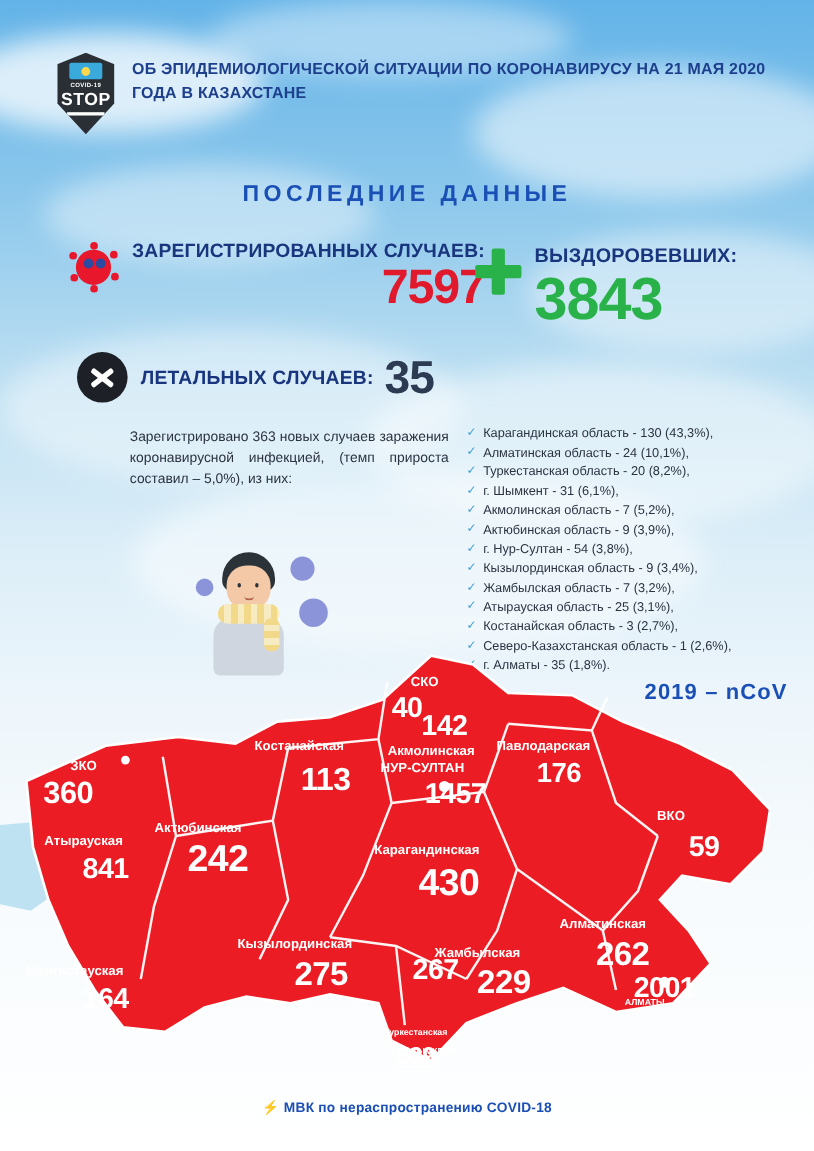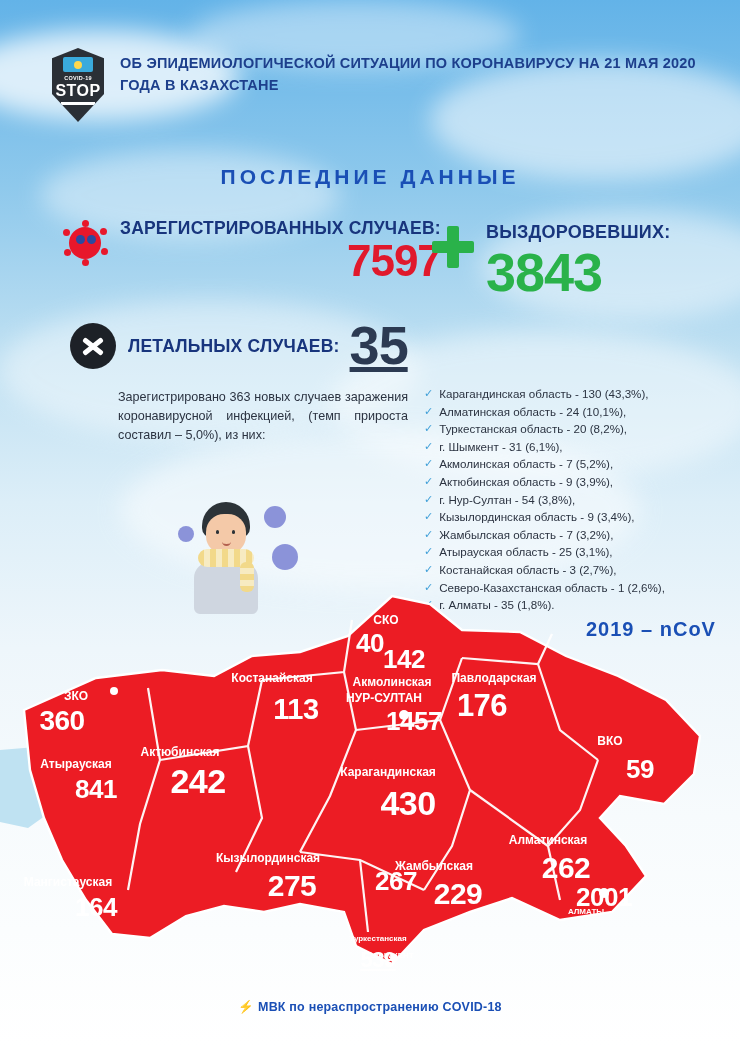--- a/index.html
+++ b/index.html
@@ -79,21 +79,21 @@
   .death-icon .x2 { transform: rotate(-38deg); }
 
   .stat-text .label {
     color: #18357d; font-weight: bold; font-size: 17.5px; line-height: 1.15;
     text-transform: uppercase; letter-spacing: .2px;
   }
   .stat-text .value { font-weight: bold; line-height: .95; letter-spacing: -1px; }
   #stat-registered .value { color: #e0192c; font-size: 44px; text-align: right; margin-top: 2px; }
   #stat-recovered .value { color: #2ab24a; font-size: 54px; margin-top: 4px; }
   #stat-recovered .label { font-size: 18px; }
-  #stat-deaths .value { color: #2c3a52; font-size: 54px; text-align: center; text-decoration: underline; }
+  #stat-deaths .value { color: #2c3a52; font-size: 42px; text-align: center; }
   #stat-deaths { align-items: center; }
   #stat-deaths .stat-text { display: flex; align-items: center; gap: 10px; }
   #stat-deaths .label { font-size: 17.5px; }
 
   
   #new-cases-text {
     position: absolute; left: 118px; top: 388px; width: 290px;
     color: #2b3341; font-size: 12.6px; line-height: 1.5; text-align: justify;
   }
 
@@ -313,21 +313,21 @@
     <div id="map-labels">
         <div class="map-lbl map-name" style="left: 326px; top: 54px; width: 120px; font-size: 12px;">СКО</div>
         <div class="map-lbl map-val" style="left: 310px; top: 70px; width: 120px; font-size: 26px;">40</div>
         <div class="map-lbl map-name" style="left: 212px; top: 112px; width: 120px; font-size: 12px;">Костанайская</div>
         <div class="map-lbl map-val" style="left: 236px; top: 134px; width: 120px; font-size: 29px;">113</div>
         <div class="map-lbl map-name" style="left: 332px; top: 116px; width: 120px; font-size: 12px;">Акмолинская</div>
         <div class="map-lbl map-val" style="left: 344px; top: 86px; width: 120px; font-size: 26px;">142</div>
         <div class="map-lbl map-name" style="left: 324px; top: 132px; width: 120px; font-size: 12px;">НУР-СУЛТАН</div>
         <div class="map-lbl map-val" style="left: 354px; top: 148px; width: 120px; font-size: 26px;">1457</div>
         <div class="map-lbl map-name" style="left: 434px; top: 112px; width: 120px; font-size: 12px;">Павлодарская</div>
-        <div class="map-lbl map-val" style="left: 422px; top: 130px; width: 120px; font-size: 31px;">176</div>
+        <div class="map-lbl map-val" style="left: 448px; top: 130px; width: 120px; font-size: 25px;">176</div>
         <div class="map-lbl map-name" style="left: 550px; top: 175px; width: 120px; font-size: 12px;">ВКО</div>
         <div class="map-lbl map-val" style="left: 580px; top: 196px; width: 120px; font-size: 26px;">59</div>
         <div class="map-lbl map-name" style="left: 16px; top: 130px; width: 120px; font-size: 12px;">ЗКО</div>
         <div class="map-lbl map-val" style="left: 2px; top: 146px; width: 120px; font-size: 28px;">360</div>
         <div class="map-lbl map-name" style="left: 16px; top: 198px; width: 120px; font-size: 12px;">Атырауская</div>
         <div class="map-lbl map-val" style="left: 36px; top: 216px; width: 120px; font-size: 26px;">841</div>
         <div class="map-lbl map-name" style="left: 120px; top: 186px; width: 120px; font-size: 12px;">Актюбинская</div>
         <div class="map-lbl map-val" style="left: 138px; top: 204px; width: 120px; font-size: 34px;">242</div>
         <div class="map-lbl map-name" style="left: 328px; top: 206px; width: 120px; font-size: 12px;">Карагандинская</div>
         <div class="map-lbl map-val" style="left: 348px; top: 226px; width: 120px; font-size: 34px;">430</div>

